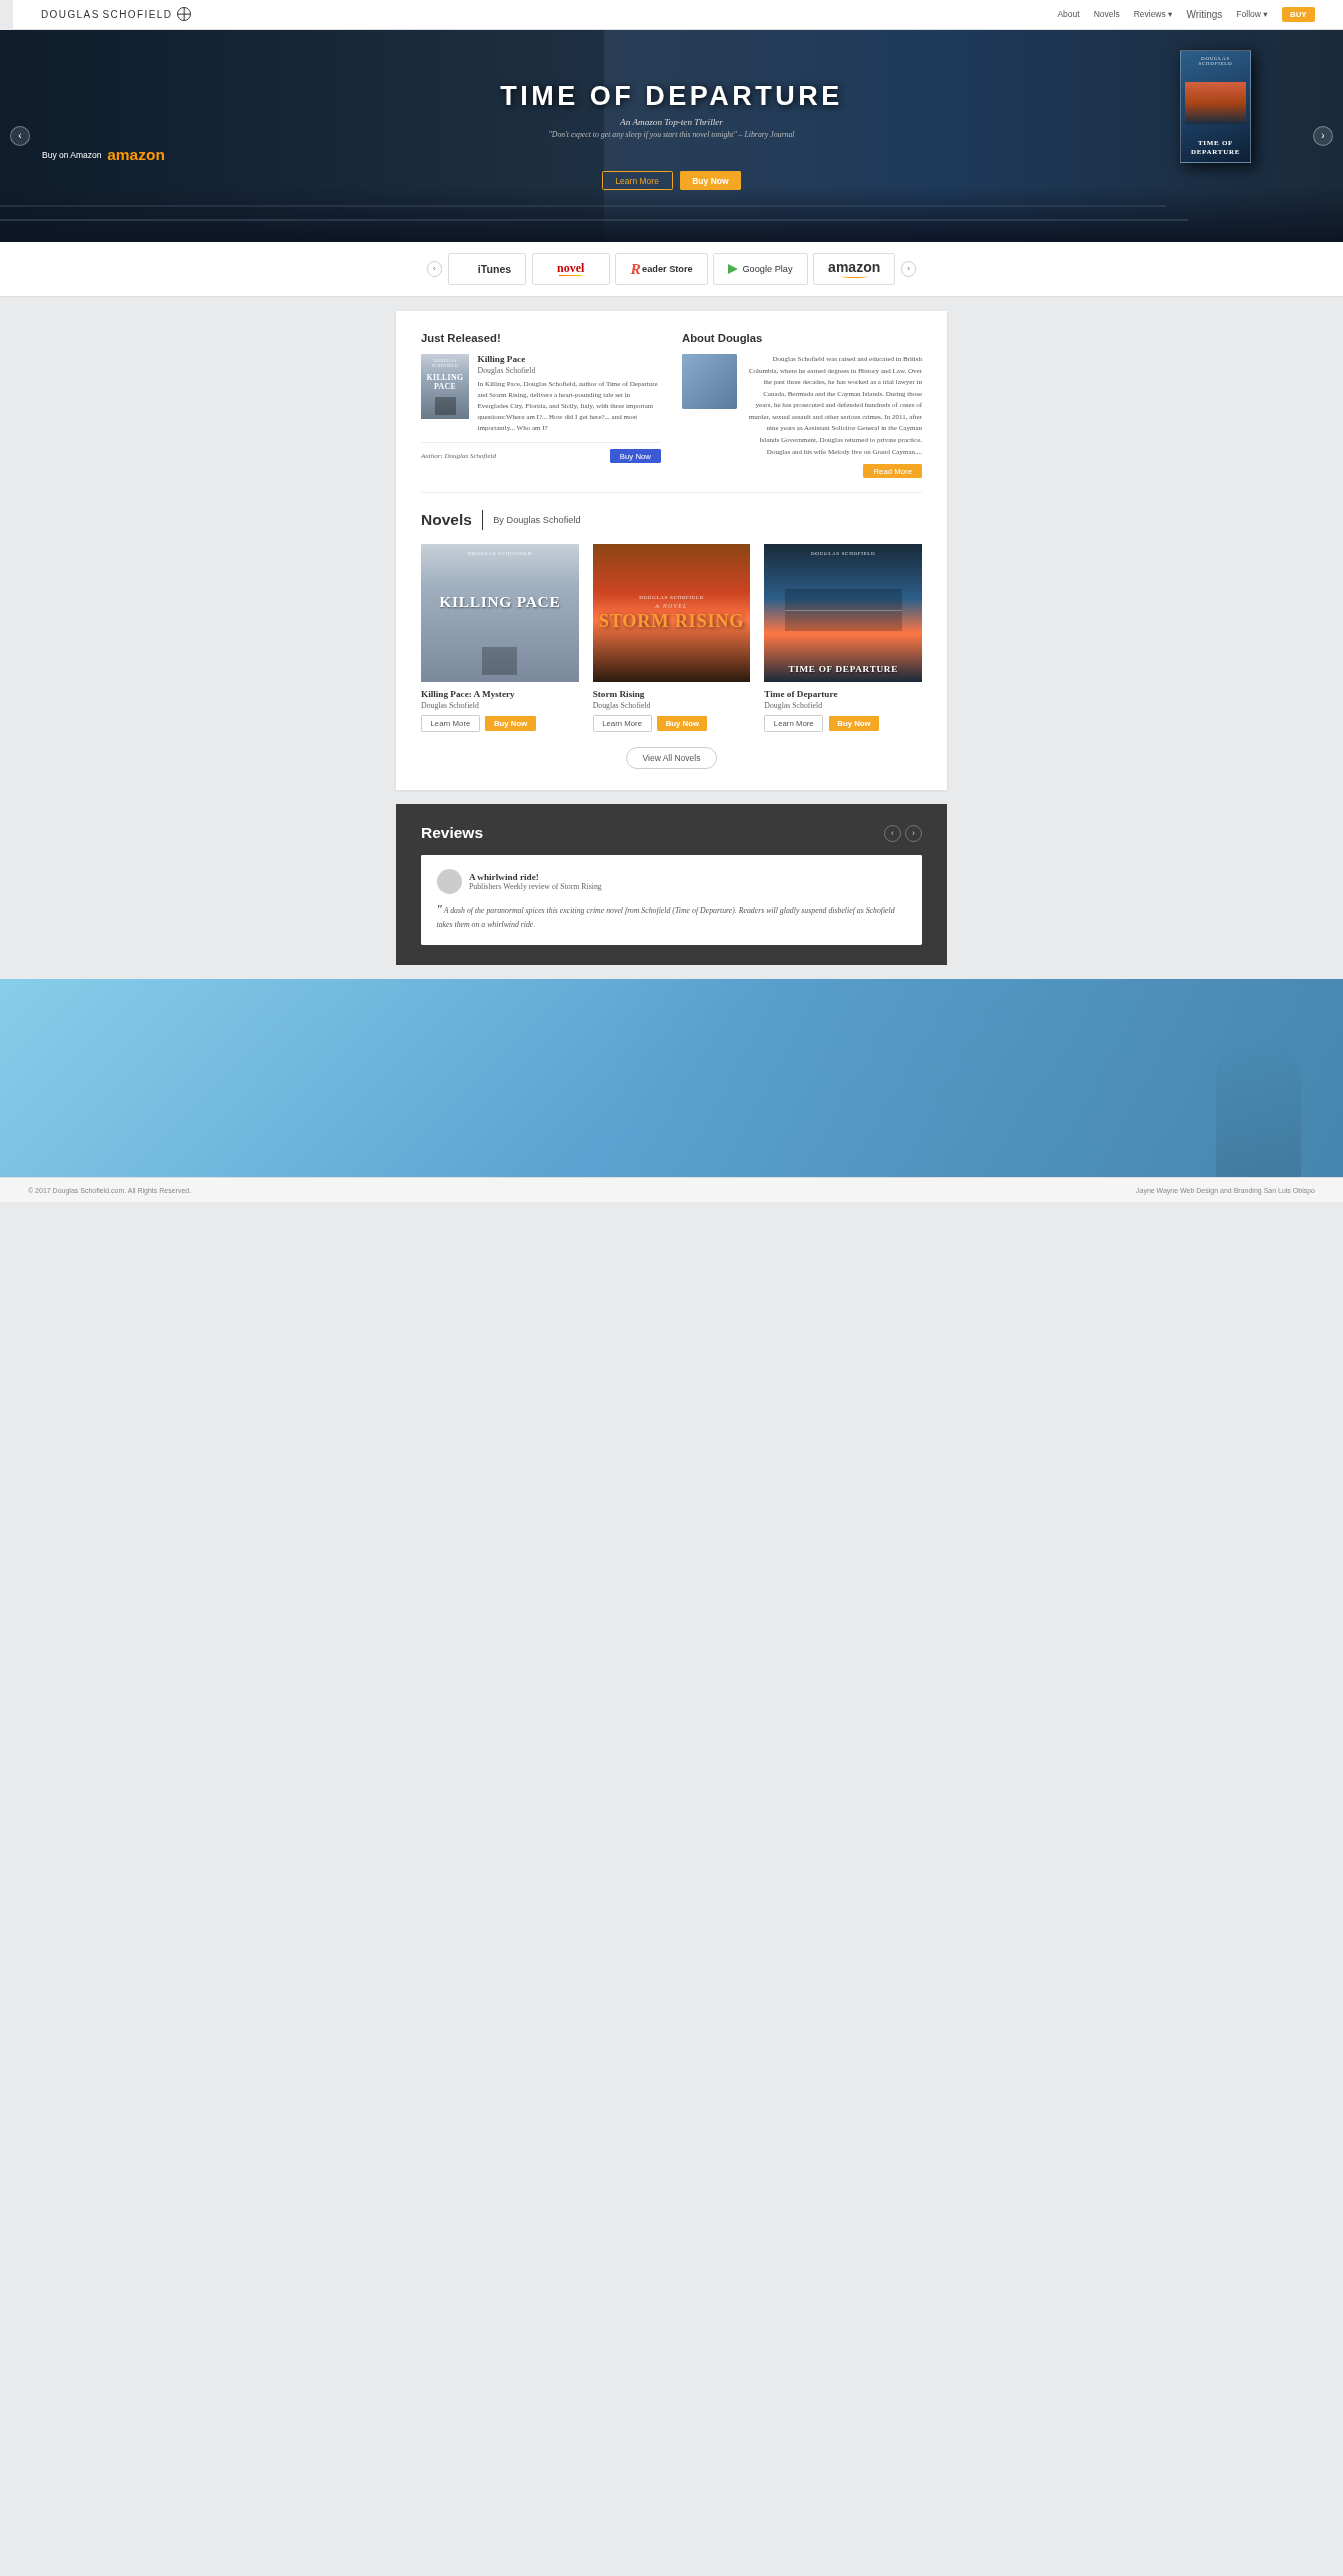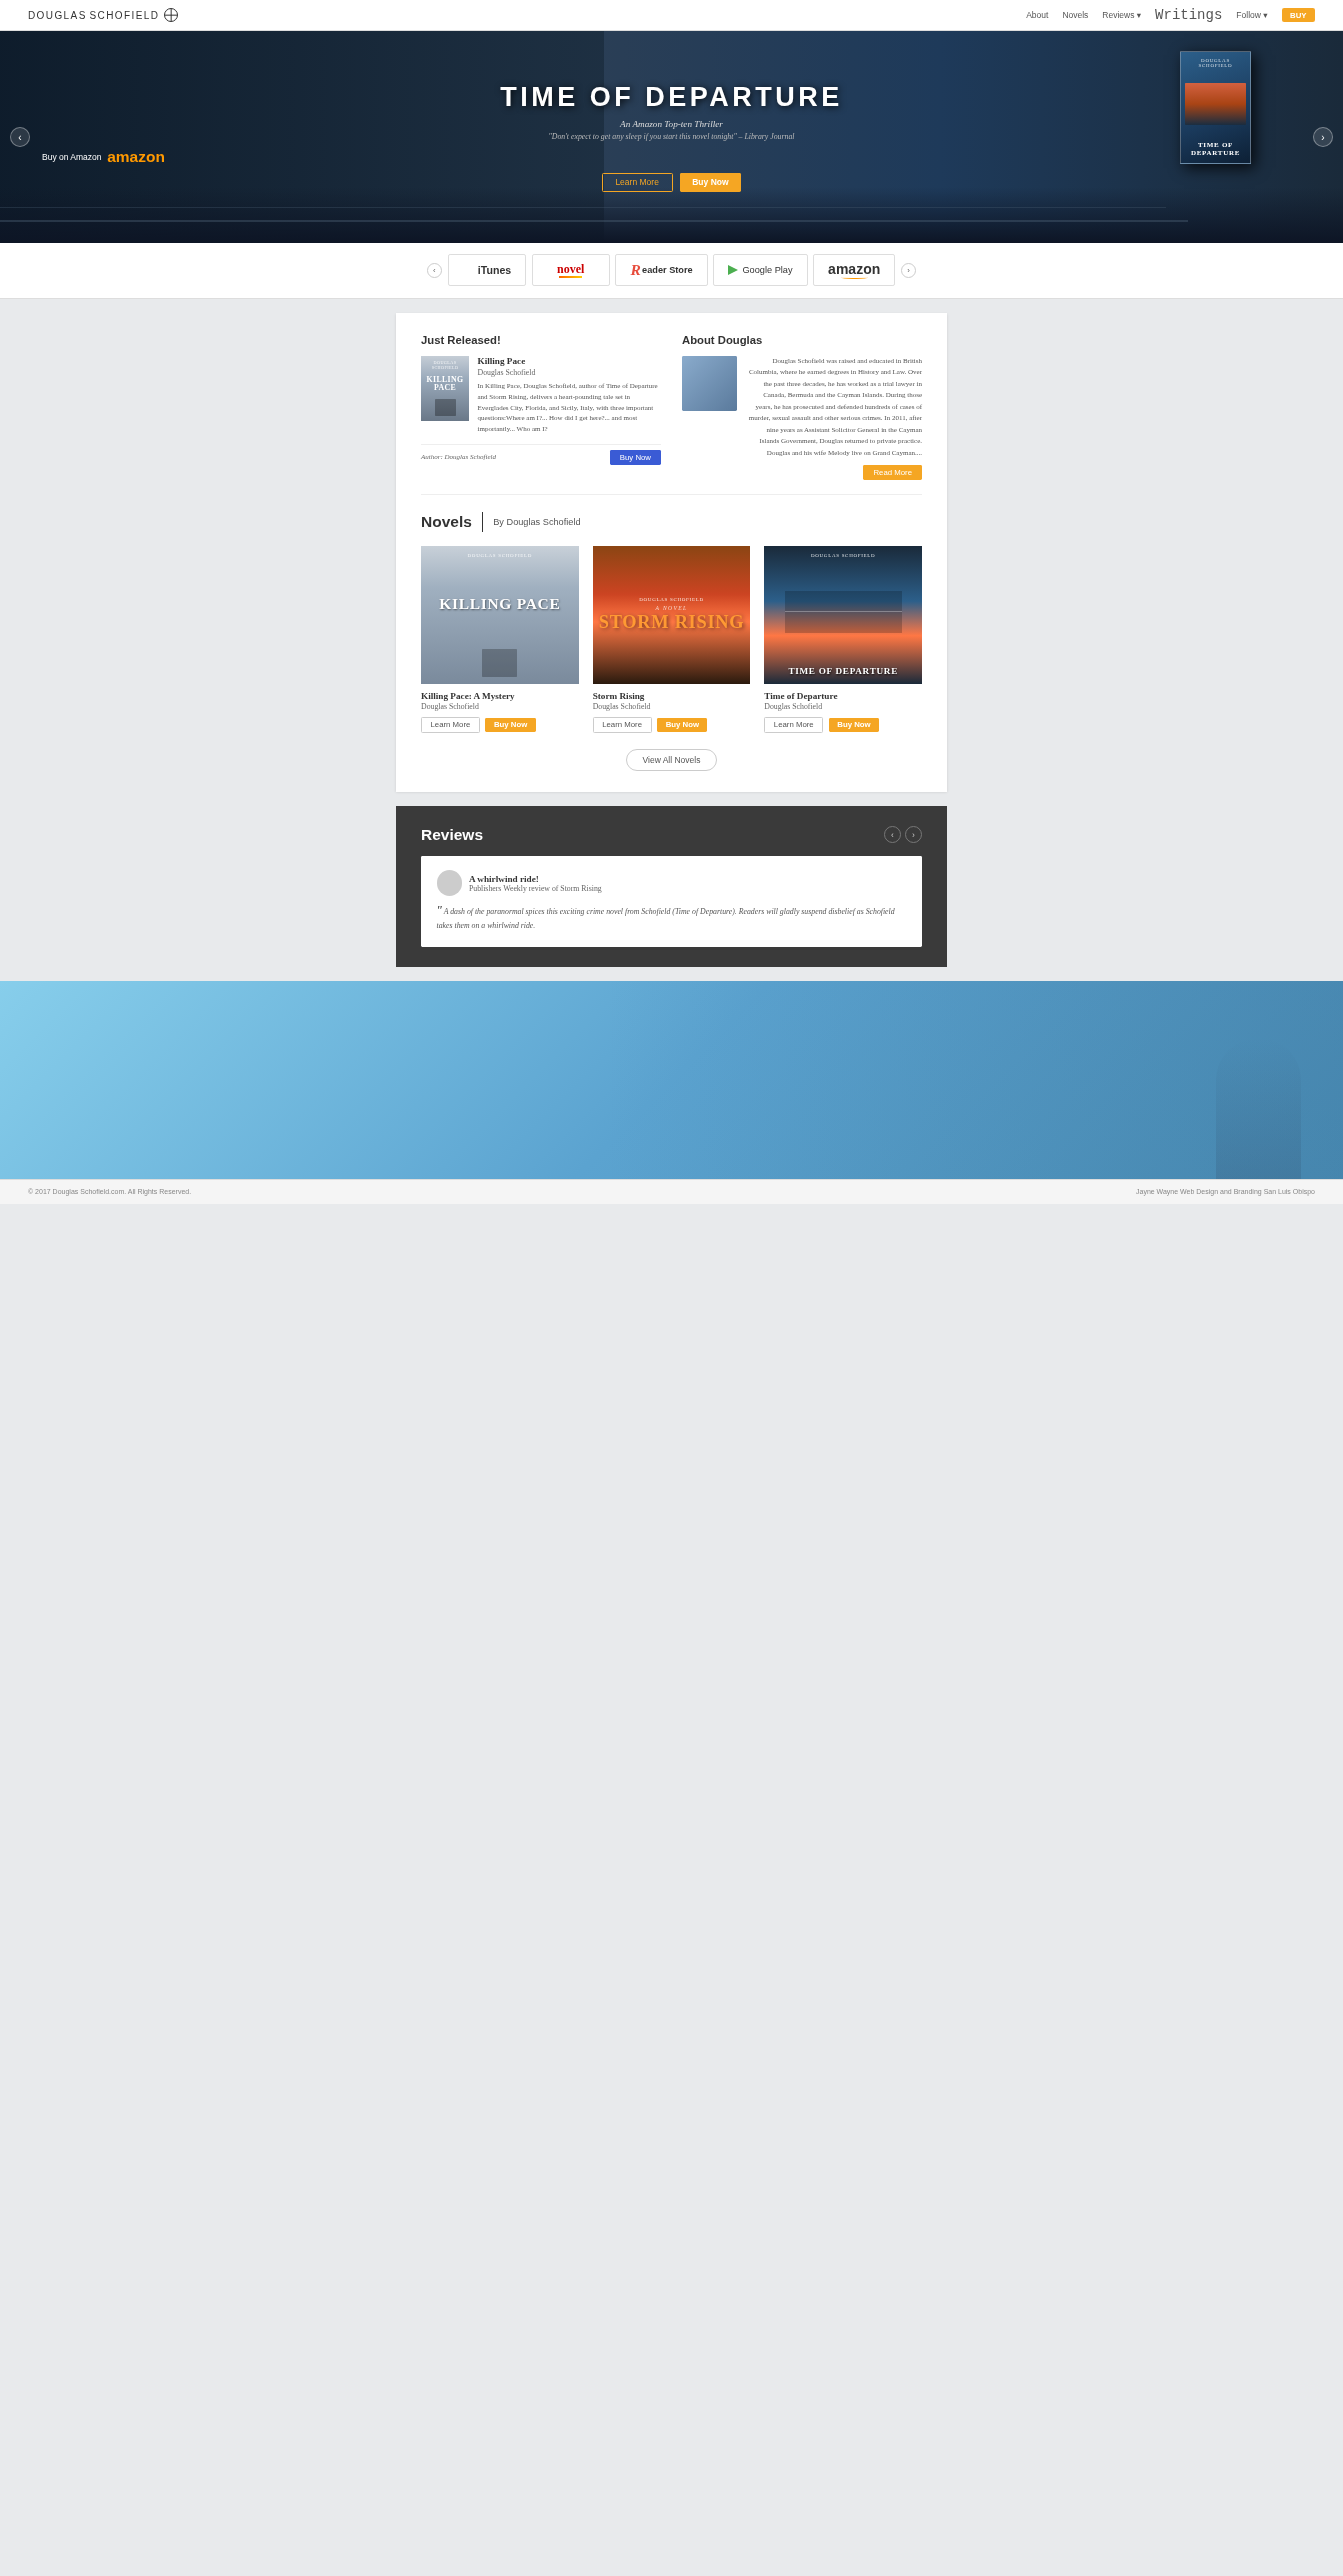--- a/index.html
+++ b/index.html
@@ -4,34 +4,34 @@
   <style>
     * { box-sizing: border-box; margin: 0; padding: 0; }
     body { font-family: 'Georgia', serif; background: #e8eaec; color: #333; font-size: 10px; }
 
     
     html, body { width: 100%; }
   </style>
 </head>
 <body>
 
-<nav style="background:#fff;display:flex;align-items:center;justify-content:space-between;padding:7px 28px;border-bottom:0.7px solid #ddd;">
+<nav style="background:#fff;display:flex;align-items:flex-start;justify-content:space-between;padding:7px 28px;border-bottom:0.7px solid #ddd;margin-left:13px;">
   <div style="font-family:Arial,sans-serif;font-size:10px;letter-spacing:1.4px;color:#333;font-weight:300;display:flex;align-items:center;gap:2.8px;">
     <span>DOUGLAS</span>
     <strong>SCHOFIELD</strong>
     <span style="display:inline-block;width:14px;height:14px;border:1.1px solid #333;border-radius:50%;position:relative;margin-left:1.4px;">
       <span style="position:absolute;left:50%;top:0;width:0.7px;height:100%;background:#333;transform:translateX(-50%);"></span>
       <span style="position:absolute;top:50%;left:0;height:0.7px;width:100%;background:#333;transform:translateY(-50%);"></span>
     </span>
   </div>
   <div style="display:flex;gap:14px;align-items:center;">
     <a href="#" style="text-decoration:none;color:#555;font-size:8.5px;font-family:Arial,sans-serif;">About</a>
     <a href="#" style="text-decoration:none;color:#555;font-size:8.5px;font-family:Arial,sans-serif;">Novels</a>
     <a href="#" style="text-decoration:none;color:#555;font-size:8.5px;font-family:Arial,sans-serif;">Reviews ▾</a>
-    <a href="#" style="text-decoration:none;color:#555;font-size:14px;font-family:Liberation Mono, monospace;">Writings</a>
+    <a href="#" style="text-decoration:none;color:#555;font-size:10px;font-family:Liberation Sans, sans-serif;">Writings</a>
     <a href="#" style="text-decoration:none;color:#555;font-size:8.5px;font-family:Arial,sans-serif;">Follow ▾</a>
     <a href="#" style="background:#f5a623;color:#fff;padding:2.8px 8.5px;border-radius:2.1px;font-size:7.8px;font-family:Arial,sans-serif;font-weight:bold;text-decoration:none;">BUY</a>
   </div>
 </nav>
 
 <div style="position:relative;background:linear-gradient(to right,#1a2a3a 0%,#2c3f55 40%,#1e3a5a 70%,#1a2a3a 100%);height:212px;display:flex;align-items:center;overflow:hidden;">
 
   <div style="position:absolute;left:0;top:0;width:45%;height:100%;background:linear-gradient(to right,#0d1b2a,#1c2e40);opacity:0.9;"></div>
 
   <div style="position:absolute;bottom:0;left:0;right:0;height:56px;background:linear-gradient(to top,#0d1525,transparent);"></div>

